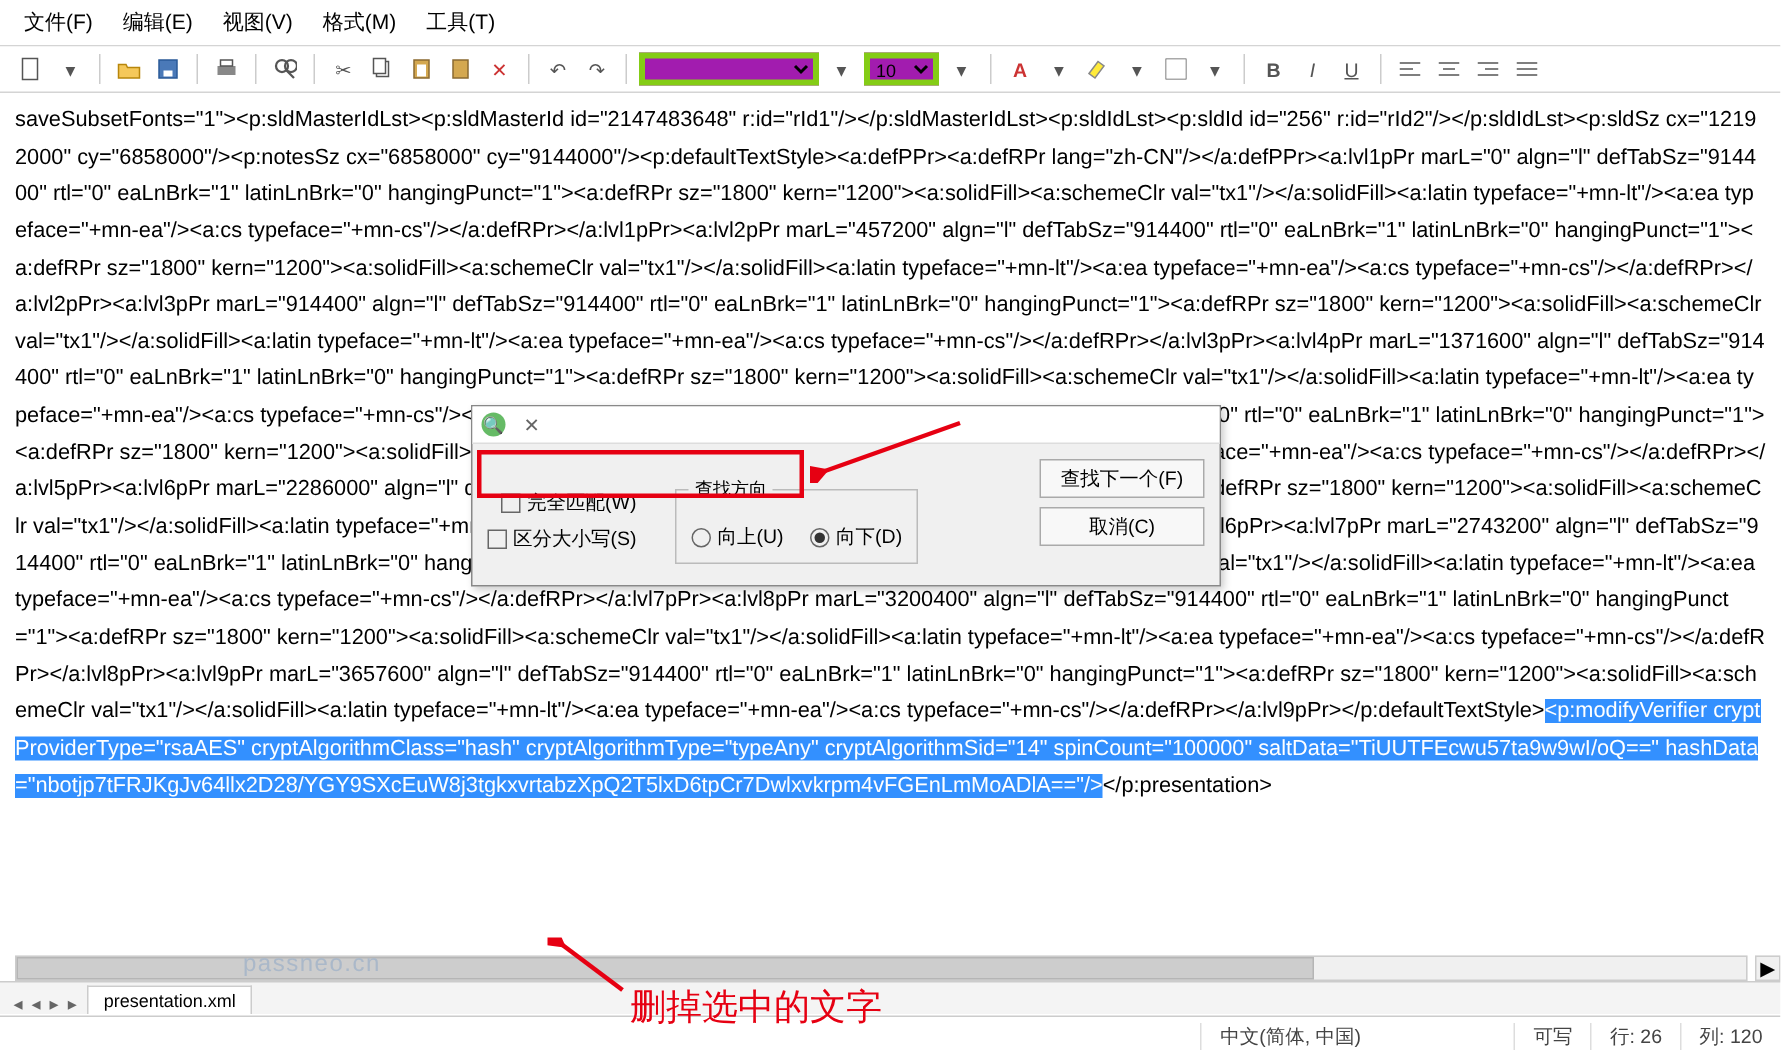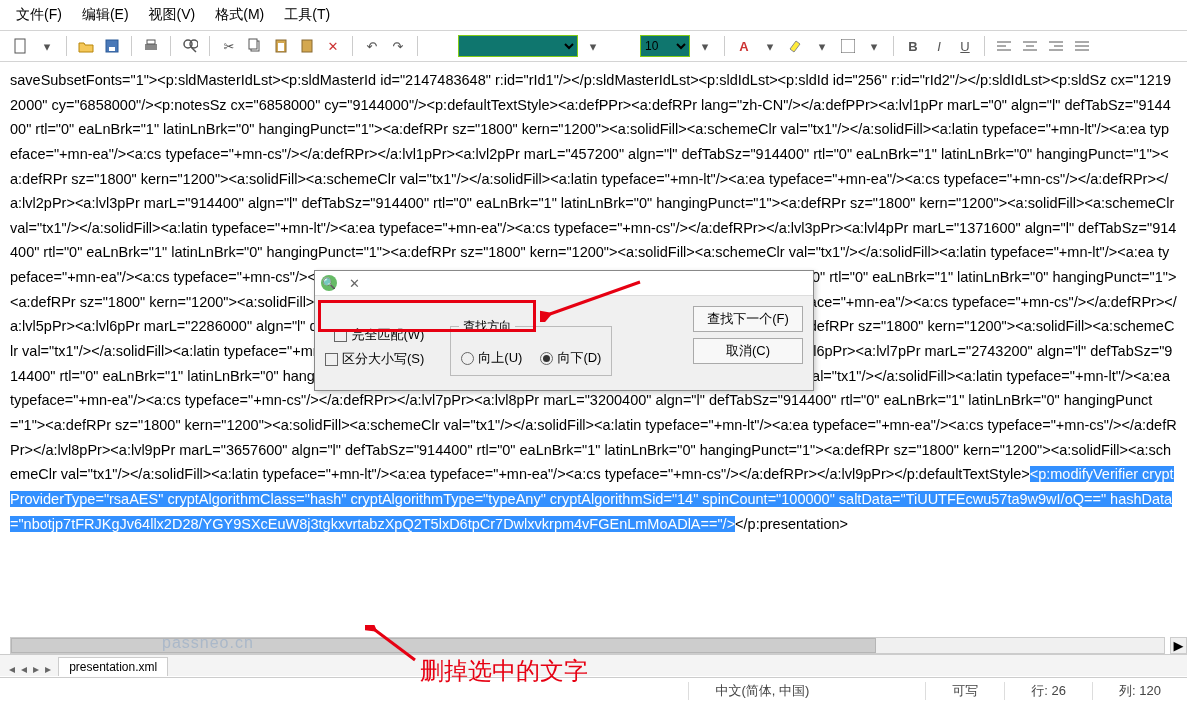--- a/index.html
+++ b/index.html
@@ -6,40 +6,40 @@
 body { width: 1187px; height: 703px; background: #fff; font-family: "Microsoft YaHei", Arial, sans-serif; font-size: 13px; overflow: hidden; position: relative; }
 
 
 .menubar { display: flex; padding: 4px 6px; background: #fff; border-bottom: 1px solid #d4d4d4; font-size: 14px; }
 .menubar span { padding: 2px 10px; cursor: pointer; }
 
 
 .toolbar { display: flex; align-items: center; padding: 4px 10px; background: #fff; border-bottom: 1px solid #d4d4d4; gap: 4px; }
 .tb-btn { width: 22px; height: 22px; display: inline-flex; align-items: center; justify-content: center; cursor: pointer; color: #555; }
 .tb-sep { width: 1px; height: 20px; background: #ccc; margin: 0 4px; }
-.tb-select { height: 22px; border: 1px solid #84cc16; font-size: 12px; min-width: 120px; background: #0f766e; margin-left: 32px; }
+.tb-select { height: 22px; border: 4px solid #84cc16; font-size: 12px; min-width: 120px; background: #a21caf; }
 .tb-select.sm { min-width: 50px; width: 50px; }
 
 
 .editor { padding: 6px 10px; font-size: 14.5px; line-height: 1.7; font-family: Arial, sans-serif; word-break: break-all; height: 560px; overflow: hidden; position: relative; }
 .editor-content { font-family: Arial, sans-serif; }
 .sel { background: #3390ff; color: #fff; }
 
 
 .tabbar { position: absolute; bottom: 27px; left: 0; right: 0; height: 22px; border-top: 1px solid #ccc; background: #f4f4f4; display: flex; align-items: flex-end; font-size: 12px; }
 .tabbar .arrows { display: flex; padding-left: 6px; }
 .tabbar .arrows span { padding: 0 3px; color: #666; cursor: pointer; }
 .tabname { background: #fff; border: 1px solid #ccc; border-bottom: none; padding: 2px 10px; margin-left: 4px; }
 .scroll-track { position: absolute; bottom: 49px; left: 10px; right: 22px; height: 17px; background: #f0f0f0; border: 1px solid #ccc; }
 .scroll-track .thumb { position: absolute; left: 0; width: 75%; top: 0; bottom: 0; background: #cdcdcd; border: 1px solid #b5b5b5; }
 .scroll-right { position: absolute; right: 0; bottom: 49px; width: 17px; height: 17px; display:flex; align-items:center; justify-content:center; background:#f0f0f0; border:1px solid #ccc; }
 
 
 .statusbar { position: absolute; bottom: 0; left: 0; right: 0; height: 26px; border-top: 1px solid #ccc; display: flex; align-items: center; font-size: 13px; color: #444; background: #fff; }
-.statusbar .cell { padding: 0 26px; border-left: 1px solid #ddd; }
+.statusbar .cell { padding: 0 12px; border-left: 1px solid #ddd; }
 
 
 .find-dialog { position: absolute; left: 314px; top: 270px; width: 500px; background: #f0f0f0; border: 1px solid #888; box-shadow: 2px 2px 5px rgba(0,0,0,.2); font-size: 13px; }
 .find-title { display: flex; align-items: center; background: #fff; padding: 4px 6px; border-bottom: 1px solid #ddd; }
 .find-title .ico { width: 16px; height: 16px; border-radius: 50%; background: #6b6; margin-right: 6px; display:inline-flex; align-items:center; justify-content:center; color:#fff; font-size:11px; }
 .find-title .ttl { color: #888; flex: 1; }
 .find-title .close { cursor: pointer; color: #666; padding: 0 6px; }
 .find-body { padding: 12px 10px 14px; position: relative; }
 .find-row { display: flex; align-items: center; }
 .find-label { margin-right: 6px; }

